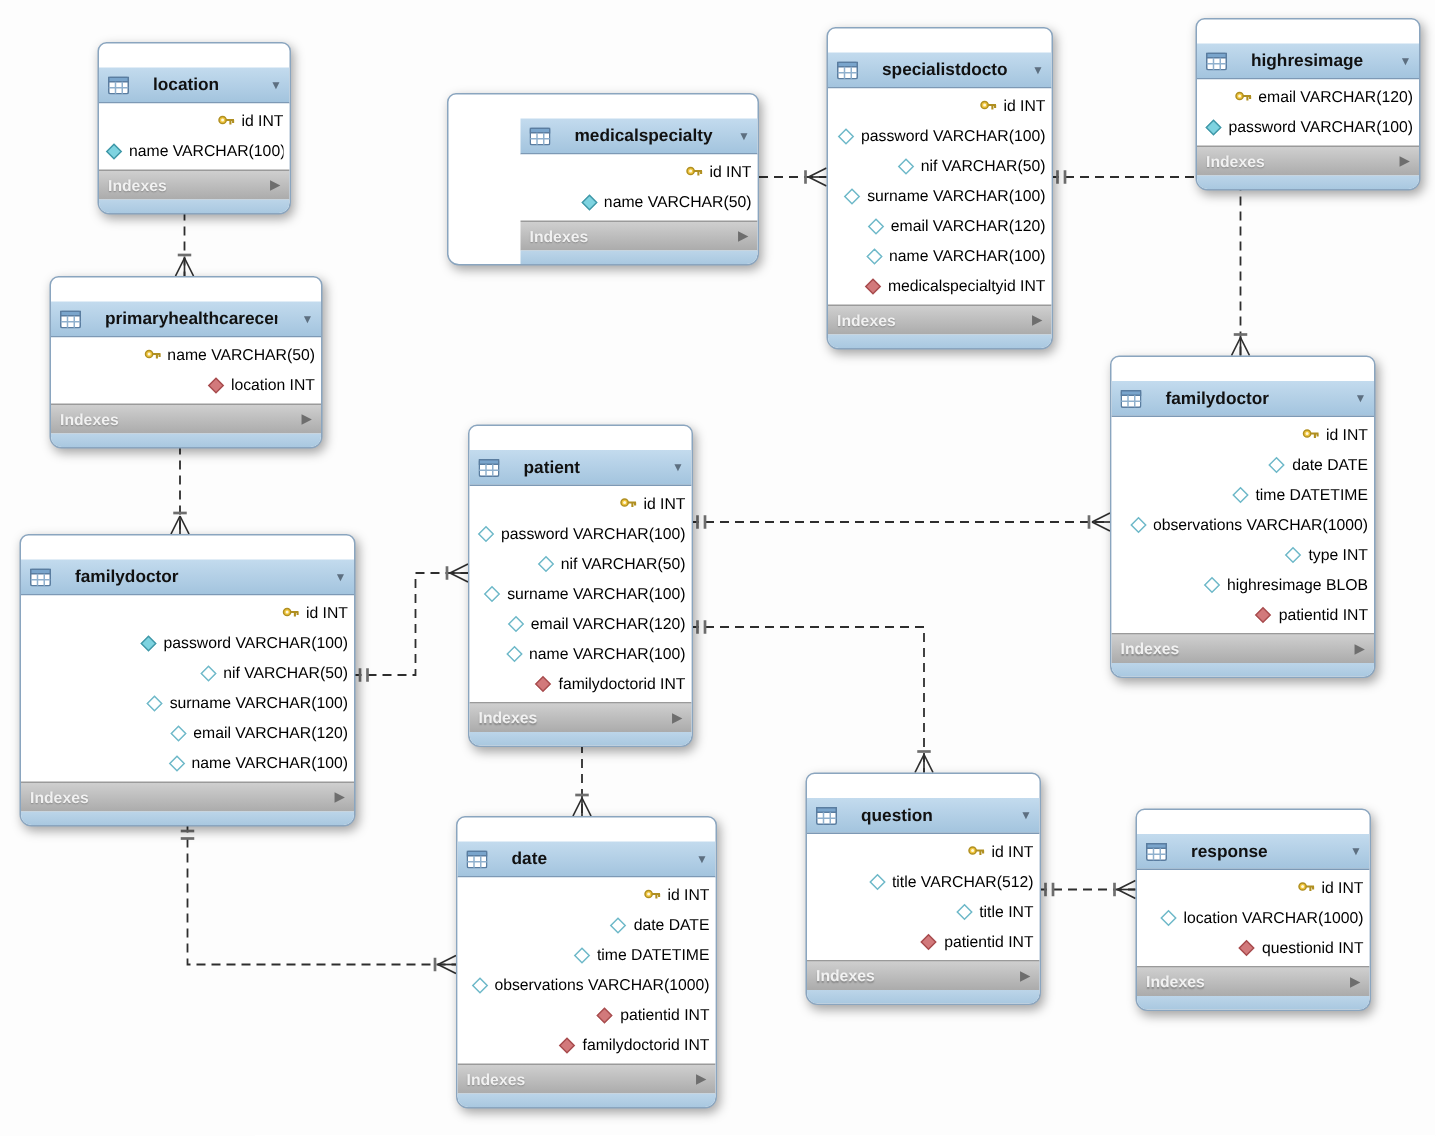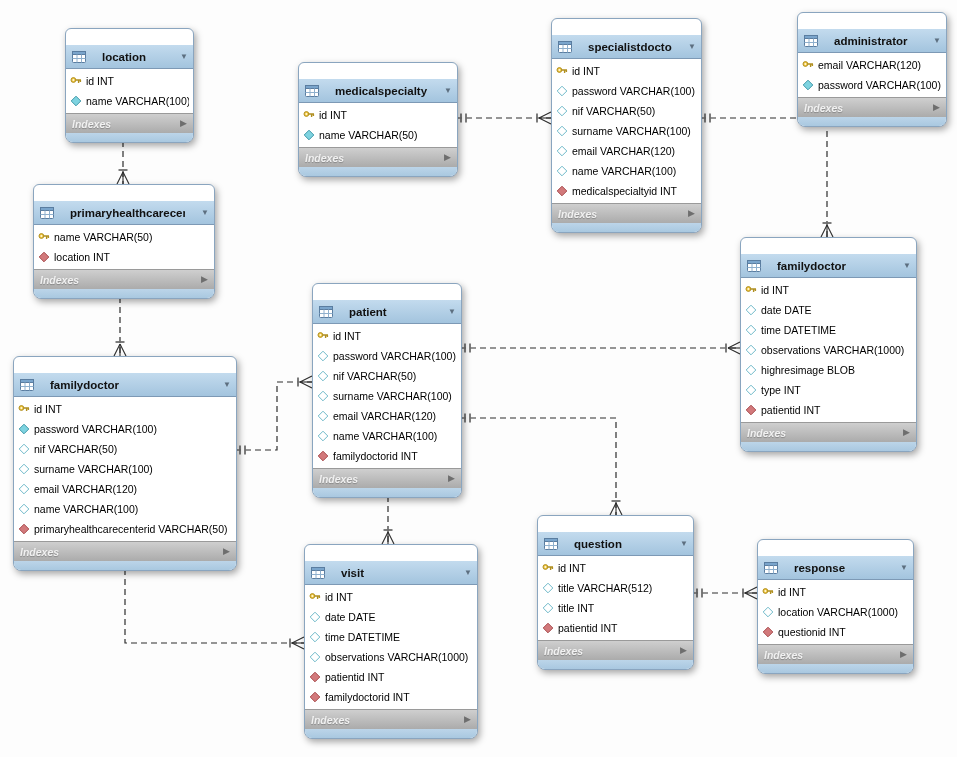--- a/index.html
+++ b/index.html
@@ -24,30 +24,31 @@
     font-size:11.5px;font-weight:bold;color:#111;white-space:nowrap;
     overflow:hidden;flex:1;
   }
   .erd-header .collapse{
     font-size:8px;color:#5d6f80;line-height:1;cursor:pointer;flex:0 0 auto;
   }
   .erd-rows{background:#fff;padding:2px 0;}
   .erd-row{
     height:20px;display:flex;align-items:center;gap:4px;padding:0 4px;
     white-space:nowrap;
+    justify-content:flex-end;
   }
   .erd-row .fld{font-size:10.5px;color:#000;overflow:hidden;}
   .erd-row svg{flex:0 0 auto;}
   .erd-indexes{
     height:19px;display:flex;align-items:center;justify-content:space-between;
     padding:0 6px;background:linear-gradient(#cfcfcf,#ababab);
     border-top:1px solid #9a9a9a;
   }
   .erd-indexes .idx-label{font-size:10.5px;font-weight:bold;color:#f1f1f1;
-    text-shadow:0 1px 1px rgba(0,0,0,0.25);font-style:italic;}
+    text-shadow:0 1px 1px rgba(0,0,0,0.25);}
   .erd-indexes .expand{font-size:9px;color:#6e6e6e;line-height:1;cursor:pointer;}
   .erd-strip{height:9px;background:linear-gradient(#bcd5e9,#a9c8e0);}
 </style>
 </head>
 <body>
 
 <div id="canvas">
   <svg id="connector-layer" width="957" height="757" xmlns="http://www.w3.org/2000/svg">
       <g>
         <path d="M 123 121 L 123 184" fill="none" stroke="#2e2e2e" stroke-width="1.2" stroke-dasharray="6,4"></path>
@@ -174,21 +175,21 @@
           </span>
           <span class="fld">name VARCHAR(100)</span>
         </div>
       </div>
       <div class="erd-indexes">
         <span class="idx-label">Indexes</span>
         <span class="expand">▶</span>
       </div>
       <div class="erd-strip"></div>
     </div>
-    <div class="erd-table" style="left: 298px; top: 62px; width: 158px;">
+    <div class="erd-table" style="left: 298px; top: 62px; width: 158px; padding-left: 48px;">
       <div class="erd-header">
         <span style="display: flex;">
           <svg width="14" height="12" viewBox="0 0 14 12">
             <rect x="0.5" y="0.5" width="13" height="11" rx="1" fill="#fff" stroke="#5a7da0"></rect>
             <rect x="0.5" y="0.5" width="13" height="3" fill="#7aa5cc" stroke="#5a7da0"></rect>
             <line x1="5" y1="3.5" x2="5" y2="11.5" stroke="#8fb0cd" stroke-width="1"></line>
             <line x1="9.5" y1="3.5" x2="9.5" y2="11.5" stroke="#8fb0cd" stroke-width="1"></line>
             <line x1="0.5" y1="7.5" x2="13.5" y2="7.5" stroke="#8fb0cd" stroke-width="1"></line>
           </svg>
         </span>
@@ -305,21 +306,21 @@
       <div class="erd-header">
         <span style="display: flex;">
           <svg width="14" height="12" viewBox="0 0 14 12">
             <rect x="0.5" y="0.5" width="13" height="11" rx="1" fill="#fff" stroke="#5a7da0"></rect>
             <rect x="0.5" y="0.5" width="13" height="3" fill="#7aa5cc" stroke="#5a7da0"></rect>
             <line x1="5" y1="3.5" x2="5" y2="11.5" stroke="#8fb0cd" stroke-width="1"></line>
             <line x1="9.5" y1="3.5" x2="9.5" y2="11.5" stroke="#8fb0cd" stroke-width="1"></line>
             <line x1="0.5" y1="7.5" x2="13.5" y2="7.5" stroke="#8fb0cd" stroke-width="1"></line>
           </svg>
         </span>
-        <span class="tbl-title">administrator</span>
+        <span class="tbl-title">highresimage</span>
         <span class="collapse">▼</span>
       </div>
       <div class="erd-rows">
         <div class="erd-row">
           <span style="display: flex;">
             <svg width="12" height="12" viewBox="0 0 12 12">
               <circle cx="3.4" cy="5" r="2.4" fill="#f0c53c" stroke="#b08f21" stroke-width="1"></circle>
               <path d="M5.6 5 L11 5 M8.6 5 L8.6 8 M10.4 5 L10.4 7" stroke="#b08f21" stroke-width="1.4" fill="none"></path>
               <circle cx="3.4" cy="5" r="1" fill="#fff8dd"></circle>
             </svg>
@@ -439,207 +440,199 @@
           <span class="fld">email VARCHAR(120)</span>
         </div>
         <div class="erd-row">
           <span style="display: flex;">
             <svg width="12" height="12" viewBox="0 0 12 12">
               <path d="M6 1.2 L10.8 6 L6 10.8 L1.2 6 Z" fill="#ffffff" stroke="#6fb9c9" stroke-width="1"></path>
             </svg>
           </span>
           <span class="fld">name VARCHAR(100)</span>
         </div>
+      </div>
+      <div class="erd-indexes">
+        <span class="idx-label">Indexes</span>
+        <span class="expand">▶</span>
+      </div>
+      <div class="erd-strip"></div>
+    </div>
+    <div class="erd-table" style="left: 312px; top: 283px; width: 148px;">
+      <div class="erd-header">
+        <span style="display: flex;">
+          <svg width="14" height="12" viewBox="0 0 14 12">
+            <rect x="0.5" y="0.5" width="13" height="11" rx="1" fill="#fff" stroke="#5a7da0"></rect>
+            <rect x="0.5" y="0.5" width="13" height="3" fill="#7aa5cc" stroke="#5a7da0"></rect>
+            <line x1="5" y1="3.5" x2="5" y2="11.5" stroke="#8fb0cd" stroke-width="1"></line>
+            <line x1="9.5" y1="3.5" x2="9.5" y2="11.5" stroke="#8fb0cd" stroke-width="1"></line>
+            <line x1="0.5" y1="7.5" x2="13.5" y2="7.5" stroke="#8fb0cd" stroke-width="1"></line>
+          </svg>
+        </span>
+        <span class="tbl-title">patient</span>
+        <span class="collapse">▼</span>
+      </div>
+      <div class="erd-rows">
+        <div class="erd-row">
+          <span style="display: flex;">
+            <svg width="12" height="12" viewBox="0 0 12 12">
+              <circle cx="3.4" cy="5" r="2.4" fill="#f0c53c" stroke="#b08f21" stroke-width="1"></circle>
+              <path d="M5.6 5 L11 5 M8.6 5 L8.6 8 M10.4 5 L10.4 7" stroke="#b08f21" stroke-width="1.4" fill="none"></path>
+              <circle cx="3.4" cy="5" r="1" fill="#fff8dd"></circle>
+            </svg>
+          </span>
+          <span class="fld">id INT</span>
+        </div>
+        <div class="erd-row">
+          <span style="display: flex;">
+            <svg width="12" height="12" viewBox="0 0 12 12">
+              <path d="M6 1.2 L10.8 6 L6 10.8 L1.2 6 Z" fill="#ffffff" stroke="#6fb9c9" stroke-width="1"></path>
+            </svg>
+          </span>
+          <span class="fld">password VARCHAR(100)</span>
+        </div>
+        <div class="erd-row">
+          <span style="display: flex;">
+            <svg width="12" height="12" viewBox="0 0 12 12">
+              <path d="M6 1.2 L10.8 6 L6 10.8 L1.2 6 Z" fill="#ffffff" stroke="#6fb9c9" stroke-width="1"></path>
+            </svg>
+          </span>
+          <span class="fld">nif VARCHAR(50)</span>
+        </div>
+        <div class="erd-row">
+          <span style="display: flex;">
+            <svg width="12" height="12" viewBox="0 0 12 12">
+              <path d="M6 1.2 L10.8 6 L6 10.8 L1.2 6 Z" fill="#ffffff" stroke="#6fb9c9" stroke-width="1"></path>
+            </svg>
+          </span>
+          <span class="fld">surname VARCHAR(100)</span>
+        </div>
+        <div class="erd-row">
+          <span style="display: flex;">
+            <svg width="12" height="12" viewBox="0 0 12 12">
+              <path d="M6 1.2 L10.8 6 L6 10.8 L1.2 6 Z" fill="#ffffff" stroke="#6fb9c9" stroke-width="1"></path>
+            </svg>
+          </span>
+          <span class="fld">email VARCHAR(120)</span>
+        </div>
+        <div class="erd-row">
+          <span style="display: flex;">
+            <svg width="12" height="12" viewBox="0 0 12 12">
+              <path d="M6 1.2 L10.8 6 L6 10.8 L1.2 6 Z" fill="#ffffff" stroke="#6fb9c9" stroke-width="1"></path>
+            </svg>
+          </span>
+          <span class="fld">name VARCHAR(100)</span>
+        </div>
         <div class="erd-row">
           <span style="display: flex;">
             <svg width="12" height="12" viewBox="0 0 12 12">
               <path d="M6 1.2 L10.8 6 L6 10.8 L1.2 6 Z" fill="#d2797b" stroke="#a84c4e" stroke-width="1"></path>
             </svg>
           </span>
-          <span class="fld">primaryhealthcarecenterid VARCHAR(50)</span>
-        </div>
-      </div>
-      <div class="erd-indexes">
-        <span class="idx-label">Indexes</span>
-        <span class="expand">▶</span>
-      </div>
-      <div class="erd-strip"></div>
-    </div>
-    <div class="erd-table" style="left: 312px; top: 283px; width: 148px;">
-      <div class="erd-header">
-        <span style="display: flex;">
-          <svg width="14" height="12" viewBox="0 0 14 12">
-            <rect x="0.5" y="0.5" width="13" height="11" rx="1" fill="#fff" stroke="#5a7da0"></rect>
-            <rect x="0.5" y="0.5" width="13" height="3" fill="#7aa5cc" stroke="#5a7da0"></rect>
-            <line x1="5" y1="3.5" x2="5" y2="11.5" stroke="#8fb0cd" stroke-width="1"></line>
-            <line x1="9.5" y1="3.5" x2="9.5" y2="11.5" stroke="#8fb0cd" stroke-width="1"></line>
-            <line x1="0.5" y1="7.5" x2="13.5" y2="7.5" stroke="#8fb0cd" stroke-width="1"></line>
-          </svg>
-        </span>
-        <span class="tbl-title">patient</span>
-        <span class="collapse">▼</span>
-      </div>
-      <div class="erd-rows">
-        <div class="erd-row">
-          <span style="display: flex;">
-            <svg width="12" height="12" viewBox="0 0 12 12">
-              <circle cx="3.4" cy="5" r="2.4" fill="#f0c53c" stroke="#b08f21" stroke-width="1"></circle>
-              <path d="M5.6 5 L11 5 M8.6 5 L8.6 8 M10.4 5 L10.4 7" stroke="#b08f21" stroke-width="1.4" fill="none"></path>
-              <circle cx="3.4" cy="5" r="1" fill="#fff8dd"></circle>
-            </svg>
-          </span>
-          <span class="fld">id INT</span>
-        </div>
-        <div class="erd-row">
-          <span style="display: flex;">
-            <svg width="12" height="12" viewBox="0 0 12 12">
-              <path d="M6 1.2 L10.8 6 L6 10.8 L1.2 6 Z" fill="#ffffff" stroke="#6fb9c9" stroke-width="1"></path>
-            </svg>
-          </span>
-          <span class="fld">password VARCHAR(100)</span>
-        </div>
-        <div class="erd-row">
-          <span style="display: flex;">
-            <svg width="12" height="12" viewBox="0 0 12 12">
-              <path d="M6 1.2 L10.8 6 L6 10.8 L1.2 6 Z" fill="#ffffff" stroke="#6fb9c9" stroke-width="1"></path>
-            </svg>
-          </span>
-          <span class="fld">nif VARCHAR(50)</span>
-        </div>
-        <div class="erd-row">
-          <span style="display: flex;">
-            <svg width="12" height="12" viewBox="0 0 12 12">
-              <path d="M6 1.2 L10.8 6 L6 10.8 L1.2 6 Z" fill="#ffffff" stroke="#6fb9c9" stroke-width="1"></path>
-            </svg>
-          </span>
-          <span class="fld">surname VARCHAR(100)</span>
-        </div>
-        <div class="erd-row">
-          <span style="display: flex;">
-            <svg width="12" height="12" viewBox="0 0 12 12">
-              <path d="M6 1.2 L10.8 6 L6 10.8 L1.2 6 Z" fill="#ffffff" stroke="#6fb9c9" stroke-width="1"></path>
-            </svg>
-          </span>
-          <span class="fld">email VARCHAR(120)</span>
-        </div>
-        <div class="erd-row">
-          <span style="display: flex;">
-            <svg width="12" height="12" viewBox="0 0 12 12">
-              <path d="M6 1.2 L10.8 6 L6 10.8 L1.2 6 Z" fill="#ffffff" stroke="#6fb9c9" stroke-width="1"></path>
-            </svg>
-          </span>
-          <span class="fld">name VARCHAR(100)</span>
+          <span class="fld">familydoctorid INT</span>
+        </div>
+      </div>
+      <div class="erd-indexes">
+        <span class="idx-label">Indexes</span>
+        <span class="expand">▶</span>
+      </div>
+      <div class="erd-strip"></div>
+    </div>
+    <div class="erd-table" style="left: 740px; top: 237px; width: 175px;">
+      <div class="erd-header">
+        <span style="display: flex;">
+          <svg width="14" height="12" viewBox="0 0 14 12">
+            <rect x="0.5" y="0.5" width="13" height="11" rx="1" fill="#fff" stroke="#5a7da0"></rect>
+            <rect x="0.5" y="0.5" width="13" height="3" fill="#7aa5cc" stroke="#5a7da0"></rect>
+            <line x1="5" y1="3.5" x2="5" y2="11.5" stroke="#8fb0cd" stroke-width="1"></line>
+            <line x1="9.5" y1="3.5" x2="9.5" y2="11.5" stroke="#8fb0cd" stroke-width="1"></line>
+            <line x1="0.5" y1="7.5" x2="13.5" y2="7.5" stroke="#8fb0cd" stroke-width="1"></line>
+          </svg>
+        </span>
+        <span class="tbl-title">familydoctor</span>
+        <span class="collapse">▼</span>
+      </div>
+      <div class="erd-rows">
+        <div class="erd-row">
+          <span style="display: flex;">
+            <svg width="12" height="12" viewBox="0 0 12 12">
+              <circle cx="3.4" cy="5" r="2.4" fill="#f0c53c" stroke="#b08f21" stroke-width="1"></circle>
+              <path d="M5.6 5 L11 5 M8.6 5 L8.6 8 M10.4 5 L10.4 7" stroke="#b08f21" stroke-width="1.4" fill="none"></path>
+              <circle cx="3.4" cy="5" r="1" fill="#fff8dd"></circle>
+            </svg>
+          </span>
+          <span class="fld">id INT</span>
+        </div>
+        <div class="erd-row">
+          <span style="display: flex;">
+            <svg width="12" height="12" viewBox="0 0 12 12">
+              <path d="M6 1.2 L10.8 6 L6 10.8 L1.2 6 Z" fill="#ffffff" stroke="#6fb9c9" stroke-width="1"></path>
+            </svg>
+          </span>
+          <span class="fld">date DATE</span>
+        </div>
+        <div class="erd-row">
+          <span style="display: flex;">
+            <svg width="12" height="12" viewBox="0 0 12 12">
+              <path d="M6 1.2 L10.8 6 L6 10.8 L1.2 6 Z" fill="#ffffff" stroke="#6fb9c9" stroke-width="1"></path>
+            </svg>
+          </span>
+          <span class="fld">time DATETIME</span>
+        </div>
+        <div class="erd-row">
+          <span style="display: flex;">
+            <svg width="12" height="12" viewBox="0 0 12 12">
+              <path d="M6 1.2 L10.8 6 L6 10.8 L1.2 6 Z" fill="#ffffff" stroke="#6fb9c9" stroke-width="1"></path>
+            </svg>
+          </span>
+          <span class="fld">observations VARCHAR(1000)</span>
+        </div>
+        <div class="erd-row">
+          <span style="display: flex;">
+            <svg width="12" height="12" viewBox="0 0 12 12">
+              <path d="M6 1.2 L10.8 6 L6 10.8 L1.2 6 Z" fill="#ffffff" stroke="#6fb9c9" stroke-width="1"></path>
+            </svg>
+          </span>
+          <span class="fld">type INT</span>
+        </div>
+        <div class="erd-row">
+          <span style="display: flex;">
+            <svg width="12" height="12" viewBox="0 0 12 12">
+              <path d="M6 1.2 L10.8 6 L6 10.8 L1.2 6 Z" fill="#ffffff" stroke="#6fb9c9" stroke-width="1"></path>
+            </svg>
+          </span>
+          <span class="fld">highresimage BLOB</span>
         </div>
         <div class="erd-row">
           <span style="display: flex;">
             <svg width="12" height="12" viewBox="0 0 12 12">
               <path d="M6 1.2 L10.8 6 L6 10.8 L1.2 6 Z" fill="#d2797b" stroke="#a84c4e" stroke-width="1"></path>
             </svg>
           </span>
-          <span class="fld">familydoctorid INT</span>
-        </div>
-      </div>
-      <div class="erd-indexes">
-        <span class="idx-label">Indexes</span>
-        <span class="expand">▶</span>
-      </div>
-      <div class="erd-strip"></div>
-    </div>
-    <div class="erd-table" style="left: 740px; top: 237px; width: 175px;">
-      <div class="erd-header">
-        <span style="display: flex;">
-          <svg width="14" height="12" viewBox="0 0 14 12">
-            <rect x="0.5" y="0.5" width="13" height="11" rx="1" fill="#fff" stroke="#5a7da0"></rect>
-            <rect x="0.5" y="0.5" width="13" height="3" fill="#7aa5cc" stroke="#5a7da0"></rect>
-            <line x1="5" y1="3.5" x2="5" y2="11.5" stroke="#8fb0cd" stroke-width="1"></line>
-            <line x1="9.5" y1="3.5" x2="9.5" y2="11.5" stroke="#8fb0cd" stroke-width="1"></line>
-            <line x1="0.5" y1="7.5" x2="13.5" y2="7.5" stroke="#8fb0cd" stroke-width="1"></line>
-          </svg>
-        </span>
-        <span class="tbl-title">familydoctor</span>
-        <span class="collapse">▼</span>
-      </div>
-      <div class="erd-rows">
-        <div class="erd-row">
-          <span style="display: flex;">
-            <svg width="12" height="12" viewBox="0 0 12 12">
-              <circle cx="3.4" cy="5" r="2.4" fill="#f0c53c" stroke="#b08f21" stroke-width="1"></circle>
-              <path d="M5.6 5 L11 5 M8.6 5 L8.6 8 M10.4 5 L10.4 7" stroke="#b08f21" stroke-width="1.4" fill="none"></path>
-              <circle cx="3.4" cy="5" r="1" fill="#fff8dd"></circle>
-            </svg>
-          </span>
-          <span class="fld">id INT</span>
-        </div>
-        <div class="erd-row">
-          <span style="display: flex;">
-            <svg width="12" height="12" viewBox="0 0 12 12">
-              <path d="M6 1.2 L10.8 6 L6 10.8 L1.2 6 Z" fill="#ffffff" stroke="#6fb9c9" stroke-width="1"></path>
-            </svg>
-          </span>
-          <span class="fld">date DATE</span>
-        </div>
-        <div class="erd-row">
-          <span style="display: flex;">
-            <svg width="12" height="12" viewBox="0 0 12 12">
-              <path d="M6 1.2 L10.8 6 L6 10.8 L1.2 6 Z" fill="#ffffff" stroke="#6fb9c9" stroke-width="1"></path>
-            </svg>
-          </span>
-          <span class="fld">time DATETIME</span>
-        </div>
-        <div class="erd-row">
-          <span style="display: flex;">
-            <svg width="12" height="12" viewBox="0 0 12 12">
-              <path d="M6 1.2 L10.8 6 L6 10.8 L1.2 6 Z" fill="#ffffff" stroke="#6fb9c9" stroke-width="1"></path>
-            </svg>
-          </span>
-          <span class="fld">observations VARCHAR(1000)</span>
-        </div>
-        <div class="erd-row">
-          <span style="display: flex;">
-            <svg width="12" height="12" viewBox="0 0 12 12">
-              <path d="M6 1.2 L10.8 6 L6 10.8 L1.2 6 Z" fill="#ffffff" stroke="#6fb9c9" stroke-width="1"></path>
-            </svg>
-          </span>
-          <span class="fld">highresimage BLOB</span>
-        </div>
-        <div class="erd-row">
-          <span style="display: flex;">
-            <svg width="12" height="12" viewBox="0 0 12 12">
-              <path d="M6 1.2 L10.8 6 L6 10.8 L1.2 6 Z" fill="#ffffff" stroke="#6fb9c9" stroke-width="1"></path>
-            </svg>
-          </span>
-          <span class="fld">type INT</span>
-        </div>
-        <div class="erd-row">
-          <span style="display: flex;">
-            <svg width="12" height="12" viewBox="0 0 12 12">
-              <path d="M6 1.2 L10.8 6 L6 10.8 L1.2 6 Z" fill="#d2797b" stroke="#a84c4e" stroke-width="1"></path>
-            </svg>
-          </span>
           <span class="fld">patientid INT</span>
         </div>
       </div>
       <div class="erd-indexes">
         <span class="idx-label">Indexes</span>
         <span class="expand">▶</span>
       </div>
       <div class="erd-strip"></div>
     </div>
     <div class="erd-table" style="left: 304px; top: 544px; width: 172px;">
       <div class="erd-header">
         <span style="display: flex;">
           <svg width="14" height="12" viewBox="0 0 14 12">
             <rect x="0.5" y="0.5" width="13" height="11" rx="1" fill="#fff" stroke="#5a7da0"></rect>
             <rect x="0.5" y="0.5" width="13" height="3" fill="#7aa5cc" stroke="#5a7da0"></rect>
             <line x1="5" y1="3.5" x2="5" y2="11.5" stroke="#8fb0cd" stroke-width="1"></line>
             <line x1="9.5" y1="3.5" x2="9.5" y2="11.5" stroke="#8fb0cd" stroke-width="1"></line>
             <line x1="0.5" y1="7.5" x2="13.5" y2="7.5" stroke="#8fb0cd" stroke-width="1"></line>
           </svg>
         </span>
-        <span class="tbl-title">visit</span>
+        <span class="tbl-title">date</span>
         <span class="collapse">▼</span>
       </div>
       <div class="erd-rows">
         <div class="erd-row">
           <span style="display: flex;">
             <svg width="12" height="12" viewBox="0 0 12 12">
               <circle cx="3.4" cy="5" r="2.4" fill="#f0c53c" stroke="#b08f21" stroke-width="1"></circle>
               <path d="M5.6 5 L11 5 M8.6 5 L8.6 8 M10.4 5 L10.4 7" stroke="#b08f21" stroke-width="1.4" fill="none"></path>
               <circle cx="3.4" cy="5" r="1" fill="#fff8dd"></circle>
             </svg>

